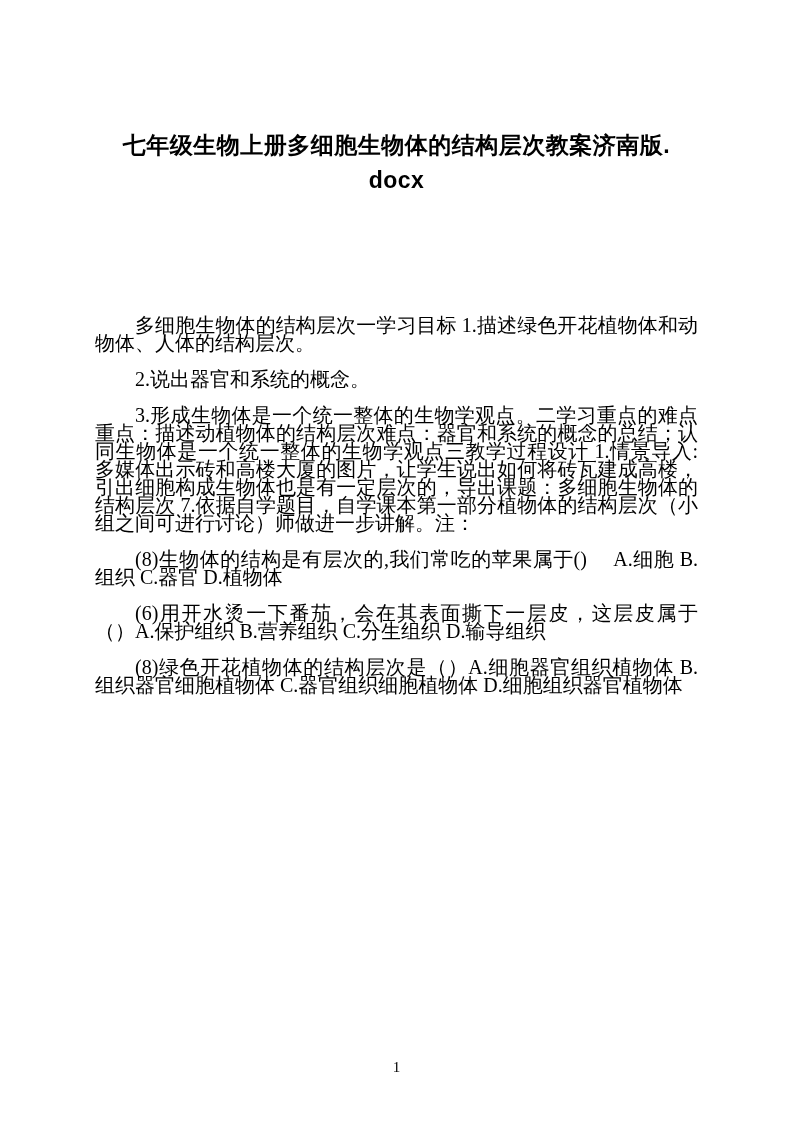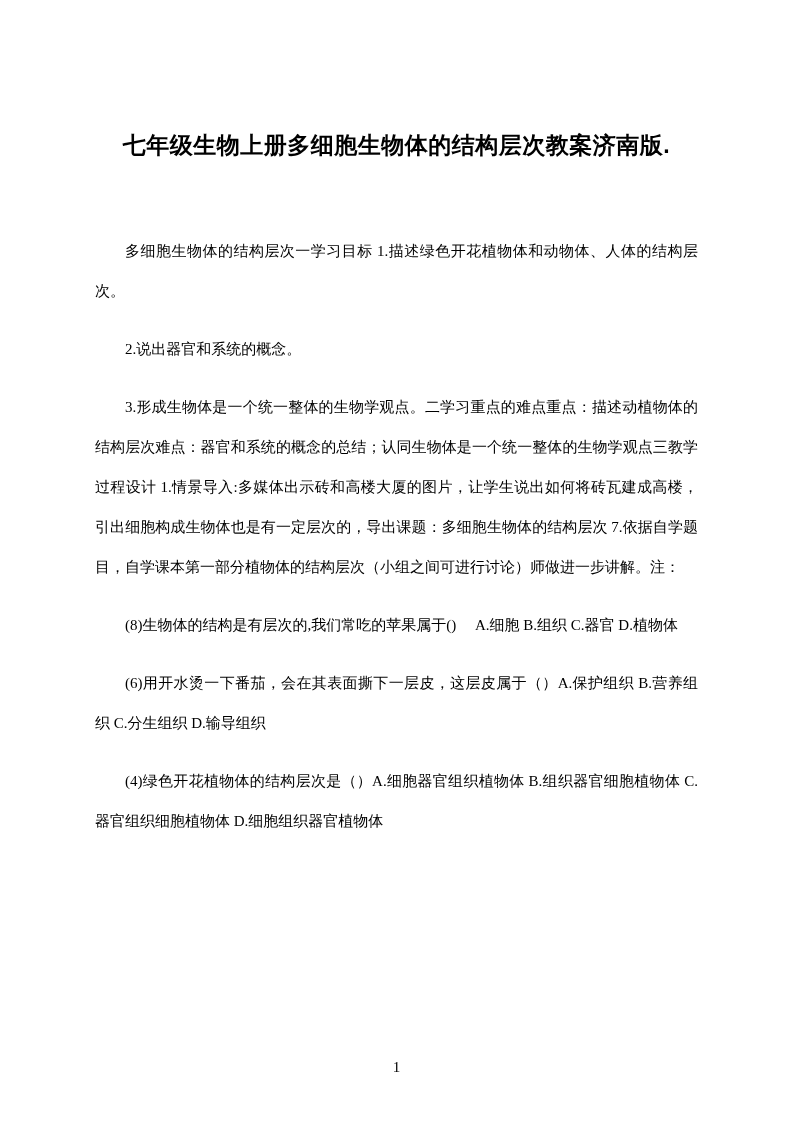--- a/index.html
+++ b/index.html
@@ -26,23 +26,23 @@
     font-size: 23px;
     line-height: 35px;
     font-weight: 700;
     letter-spacing: 0.5px;
     font-family: "Liberation Sans", "DejaVu Sans", sans-serif;
   }
   .doc-title .t-line {
     display: block;
   }
   .doc-body {
-    margin-top: 68px;
-    font-size: 15px;
-    line-height: 40px;
+    margin-top: 118px;
+    font-size: 20px;
+    line-height: 18px;
     text-align: justify;
   }
   .para {
     margin: 0 0 18px 0;
     text-indent: 2em;
   }
   .page-footer {
     position: absolute;
     left: 0;
     right: 0;
@@ -51,26 +51,27 @@
     font-size: 15px;
   }
 </style>
 </head>
 <body>
 
 <div class="page">
 
   <h1 class="doc-title">
     <span class="t-line">七年级生物上册多细胞生物体的结构层次教案济南版.</span>
+    <span class="t-line">docx</span>
   </h1>
 
   <div class="doc-body">
     <p class="para">多细胞生物体的结构层次一学习目标 1.描述绿色开花植物体和动物体、人体的结构层次。</p>
     <p class="para">2.说出器官和系统的概念。</p>
     <p class="para">3.形成生物体是一个统一整体的生物学观点。二学习重点的难点重点：描述动植物体的结构层次难点：器官和系统的概念的总结；认同生物体是一个统一整体的生物学观点三教学过程设计 1.情景导入:多媒体出示砖和高楼大厦的图片，让学生说出如何将砖瓦建成高楼，引出细胞构成生物体也是有一定层次的，导出课题：多细胞生物体的结构层次 7.依据自学题目，自学课本第一部分植物体的结构层次（小组之间可进行讨论）师做进一步讲解。注：</p>
     <p class="para">(8)生物体的结构是有层次的,我们常吃的苹果属于()　 A.细胞 B.组织 C.器官 D.植物体</p>
     <p class="para">(6)用开水烫一下番茄，会在其表面撕下一层皮，这层皮属于（）A.保护组织 B.营养组织 C.分生组织 D.输导组织</p>
-    <p class="para">(4)绿色开花植物体的结构层次是（）A.细胞器官组织植物体 B.组织器官细胞植物体 C.器官组织细胞植物体 D.细胞组织器官植物体</p>
+    <p class="para">(8)绿色开花植物体的结构层次是（）A.细胞器官组织植物体 B.组织器官细胞植物体 C.器官组织细胞植物体 D.细胞组织器官植物体</p>
   </div>
 
   <div class="page-footer">1</div>
 
 </div>
 
 </body></html>

